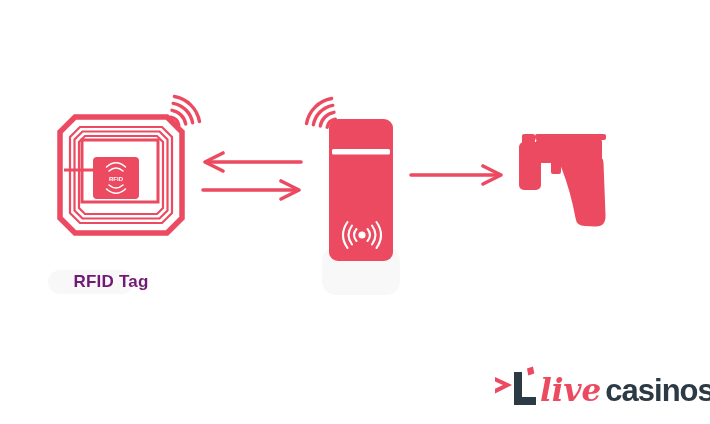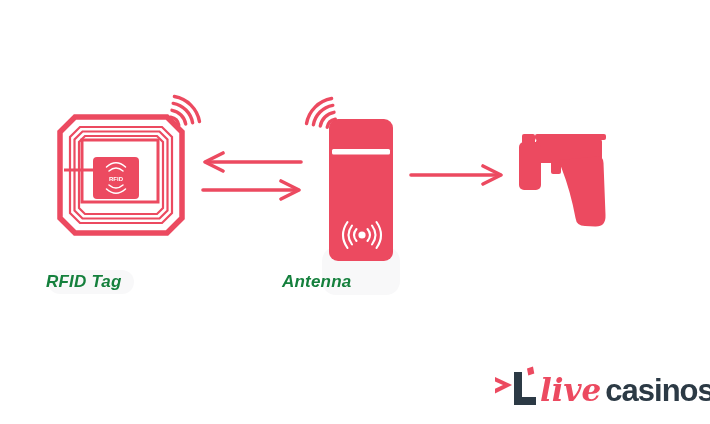--- a/index.html
+++ b/index.html
@@ -4,22 +4,22 @@
 <style>
   html,body { margin:0; padding:0; background:#ffffff; }
   .canvas {
     position:relative; width:710px; height:424px; background:#ffffff;
     overflow:hidden; font-family:"Liberation Sans", sans-serif;
   }
   .abs { position:absolute; }
   svg { display:block; }
 
   .node-label {
-    position:absolute; width:130px; text-align:left;
-    color:#15803d; font-weight:700; font-size:17px; letter-spacing:0.2px;font-style:italic;
+    position:absolute; width:130px; text-align:center;
+    color:#701a75; font-weight:700; font-size:17px; letter-spacing:0.2px;
   }
   .node-label.reader { font-weight:500; font-size:16px; }
 
   .soft-pill { position:absolute; background:#f8f8f9; border-radius:14px; }
 
   .logo {
     position:absolute; left:492px; top:362px; height:48px;
     display:flex; align-items:flex-end; cursor:pointer;
   }
   .logo-live {
@@ -122,21 +122,20 @@
       <rect x="5" y="4" width="13" height="10" rx="2"></rect>
       <rect x="18" y="4" width="71" height="6" rx="2"></rect>
       <rect x="19" y="9" width="66" height="24" rx="3"></rect>
       <rect x="2" y="12" width="22" height="48" rx="5"></rect>
       <rect x="34" y="31" width="10" height="13" rx="2"></rect>
       <path d="M 43 30 L 80 26.5 Q 86.5 26 86.5 33 L 88.5 85 Q 89 97 78 96.5 L 68 96 Q 59.5 96 58.5 88 Q 53.5 61 44.5 38 Q 41.5 30.5 43 30 Z"></path>
     </g>
   </svg>
 
   <div class="node-label" style="left:46px; top:272px;">RFID Tag</div>
-  <div class="node-label" style="left:282px; top:272px;">Antenna</div>
 
   <div class="logo">
     <svg width="46" height="46" viewBox="0 0 46 46">
       <path d="M 3 13 L 20 21 L 3 29.5 Z" fill="#ec4a60"></path>
       <path d="M 3 17.5 L 11 21 L 3 24.8 Z" fill="#ffffff"></path>
       <path d="M 22 8 H 30 V 33 H 44 V 41 H 22 Z" fill="#2c3a45"></path>
       <path d="M 35 4.5 L 41 2.5 L 42.3 9.5 L 36.3 11.5 Z" fill="#ec4a60"></path>
     </svg>
     <span class="logo-live">live</span>
     <span class="logo-casinos">casinos</span>

